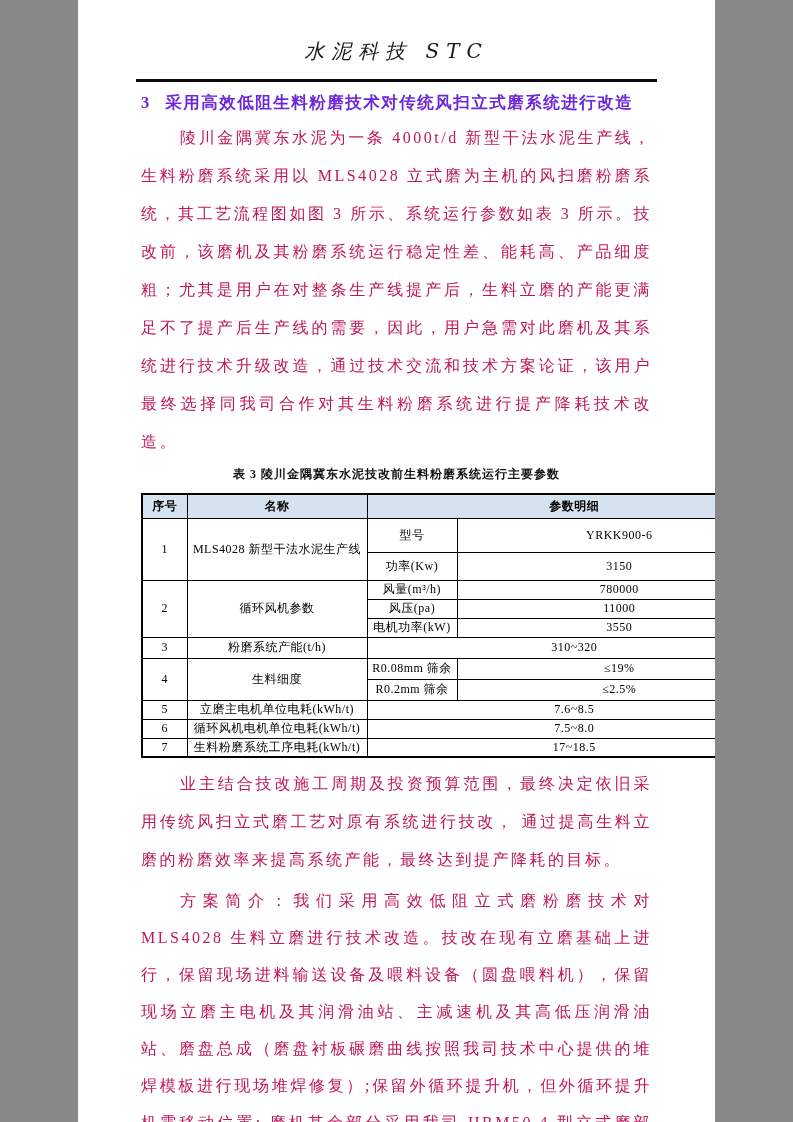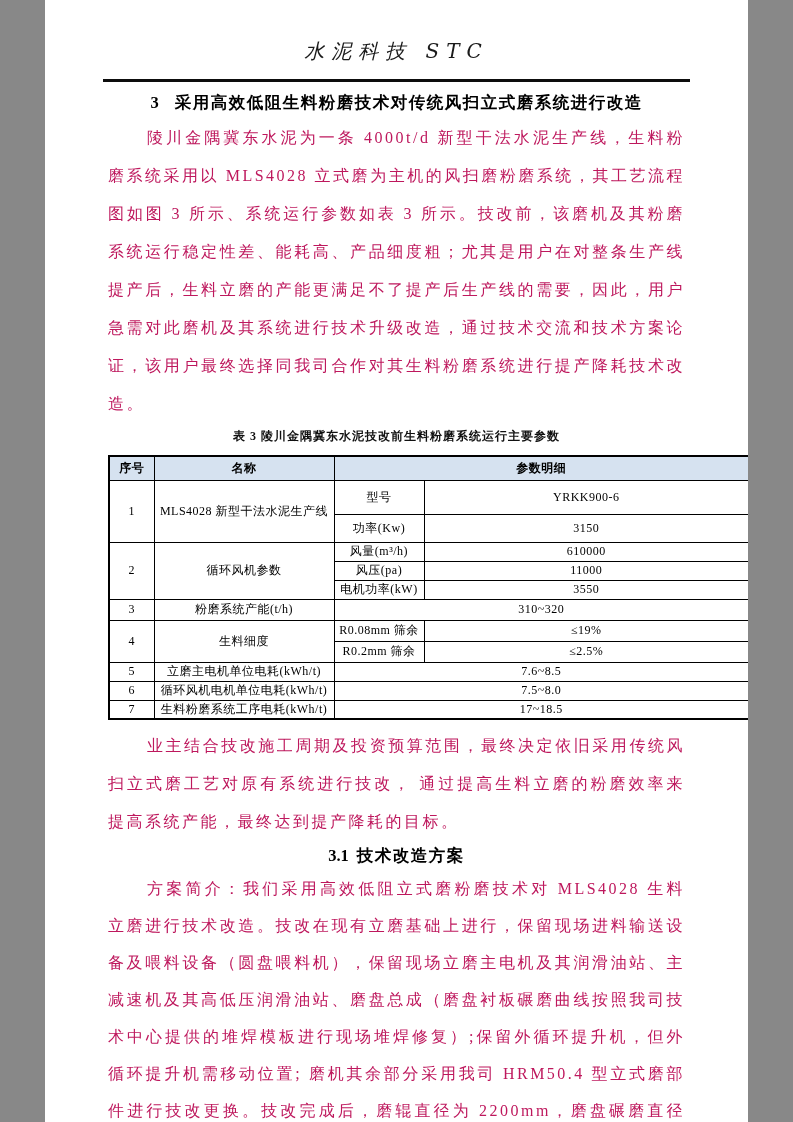--- a/index.html
+++ b/index.html
@@ -1,19 +1,19 @@
 <!DOCTYPE html>
 <html><head>
 <meta charset="utf-8">
 <style>
   * { margin: 0; padding: 0; box-sizing: border-box; }
   html, body { background: #888; }
   .page {
     position: relative;
-    width: 703px;
+    width: 637px;
     height: 1122px;
     margin: 0 auto;
     background: #ffffff;
     color: #111;
     font-family: "Liberation Serif", "DejaVu Serif", serif;
     overflow: hidden;
   }
   .content { padding: 0 63px; }
 
   
@@ -34,22 +34,21 @@
   }
 
   
   .sec-heading {
     margin-top: 9px;
     font-family: "Liberation Sans", "DejaVu Sans", sans-serif;
     font-weight: bold;
     font-size: 16.5px;
     line-height: 23px;
     letter-spacing: 1.5px;
-    color: #000000;
-    text-align: center;
+    color: #6d28d9;
   }
   .sec-heading .sec-num {
     display: inline-block;
     margin-right: 16px;
     letter-spacing: 0;
     font-family: "Liberation Serif", "DejaVu Serif", serif;
     font-weight: bold;
   }
   .sec-heading.sub { margin-top: 3px; }
   .sec-heading.sub .sec-num { margin-right: 8px; }
@@ -166,21 +165,21 @@
         </tr>
         <tr>
           <td class="rh-b">功率(Kw)</td>
           <td class="rh-b">3150</td>
         </tr>
 
         <tr class="g">
           <td rowspan="3">2</td>
           <td rowspan="3">循环风机参数</td>
           <td class="rh-s">风量(m³/h)</td>
-          <td class="rh-s">610000</td>
+          <td class="rh-s">780000</td>
         </tr>
         <tr>
           <td class="rh-s">风压(pa)</td>
           <td class="rh-s">11000</td>
         </tr>
         <tr>
           <td class="rh-s">电机功率(kW)</td>
           <td class="rh-s">3550</td>
         </tr>
 
@@ -214,21 +213,18 @@
         <tr class="g">
           <td class="rh-s">7</td>
           <td class="rh-s">生料粉磨系统工序电耗(kWh/t)</td>
           <td class="rh-s" colspan="2">17~18.5</td>
         </tr>
       </tbody>
     </table>
 
     <p class="body-para after-table">业主结合技改施工周期及投资预算范围，最终决定依旧采用传统风扫立式磨工艺对原有系统进行技改， 通过提高生料立磨的粉磨效率来提高系统产能，最终达到提产降耗的目标。</p>
 
-    <div class="sec-heading sub">
-      <span class="sec-num">3.1</span><span>技术改造方案</span>
-    </div>
 
     <p class="body-para tight">方案简介：我们采用高效低阻立式磨粉磨技术对 MLS4028 生料立磨进行技术改造。技改在现有立磨基础上进行，保留现场进料输送设备及喂料设备（圆盘喂料机），保留现场立磨主电机及其润滑油站、主减速机及其高低压润滑油站、磨盘总成（磨盘衬板碾磨曲线按照我司技术中心提供的堆焊模板进行现场堆焊修复）;保留外循环提升机，但外循环提升机需移动位置; 磨机其余部分采用我司 HRM50.4 型立式磨部件进行技改更换。技改完成后，磨辊直径为 2200mm，磨盘碾磨直径为</p>
 
   </div>
 
 </div>
 
 </body></html>

